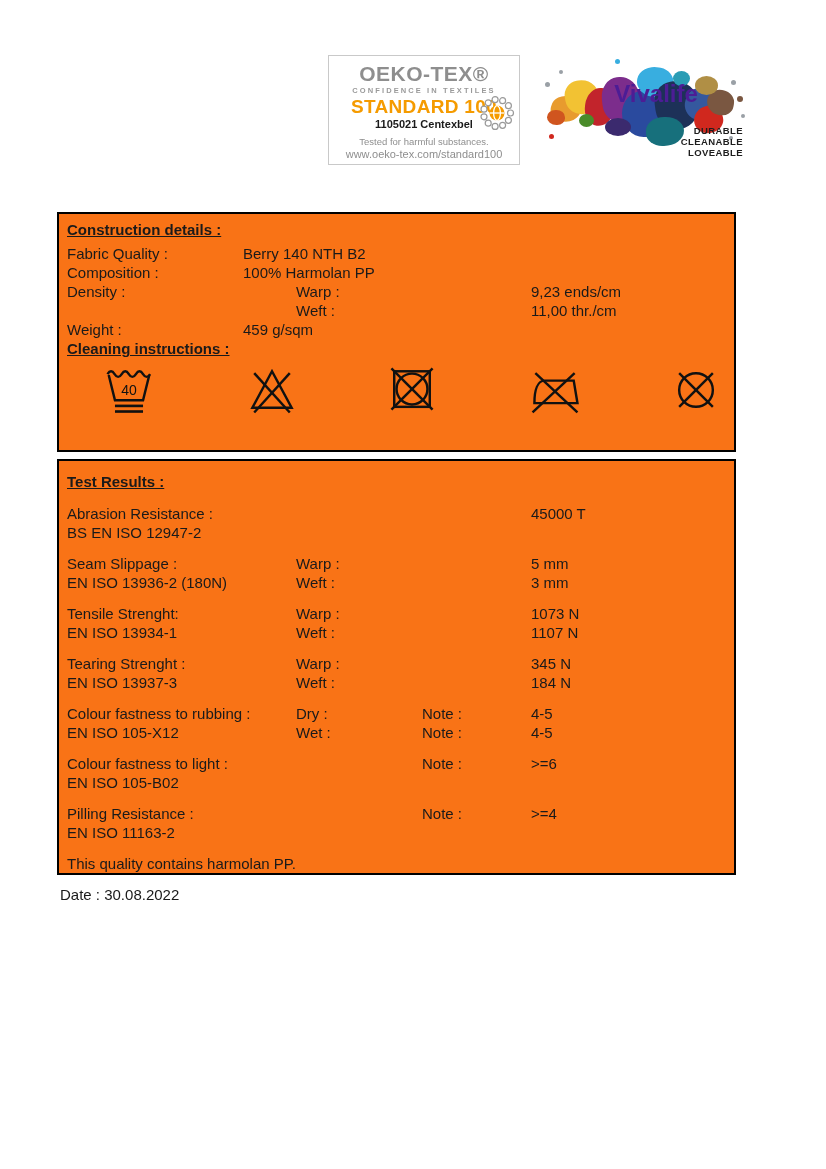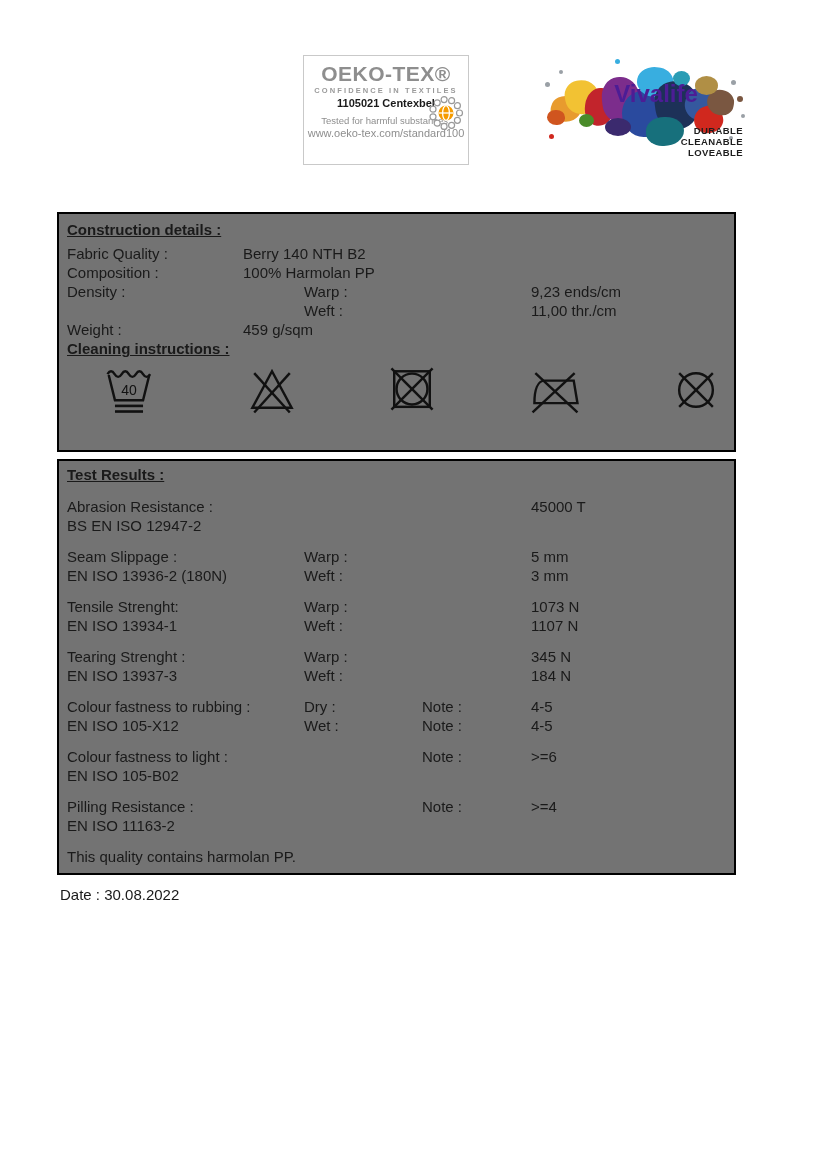--- a/index.html
+++ b/index.html
@@ -5,21 +5,21 @@
   * { margin:0; padding:0; box-sizing:border-box; }
   html,body { background:#ffffff; }
   body {
     width:826px; height:1169px; position:relative;
     font-family:"Liberation Sans", sans-serif;
     color:#1a1a1a; font-size:15px;
   }
 
   
   .oeko {
-    position:absolute; left:303px; top:55px; width:166px; height:110px;
+    position:absolute; left:328px; top:55px; width:192px; height:110px;
     border:1px solid #c9c9c9; background:#fff; text-align:center; padding-top:7px;
   }
   .oeko-brand { font-size:21px; font-weight:bold; color:#8e8e8e; letter-spacing:0.5px; line-height:22px;}
   .oeko-tagline { font-size:7.5px; color:#9a9a9a; letter-spacing:2.1px; line-height:11px; font-weight:bold;}
   .oeko-standard { font-size:19px; font-weight:bold; color:#f59b00; line-height:21px; letter-spacing:0.3px;}
   .oeko-cert { font-size:11px; font-weight:bold; color:#1a1a1a; line-height:14px;}
   .oeko-tested { font-size:9.5px; color:#8e8e8e; line-height:12px; margin-top:5px;}
   .oeko-url { font-size:11px; color:#8e8e8e; line-height:12px;}
   .oeko-flower { position:absolute; right:4px; top:39px; }
 
@@ -29,32 +29,32 @@
   .viva-name {
     position:absolute; left:0; right:0; top:30px; text-align:center; padding-left:22px;
     font-size:24px; font-weight:bold; color:#4c1d95; letter-spacing:0px;
   }
   .viva-slogan {
     position:absolute; right:2px; top:75px; text-align:right;
     font-size:9.5px; font-weight:bold; color:#1d1d1d; line-height:11px; letter-spacing:0.4px;margin-left:7px;
   }
 
   
-  .sheet-box { position:absolute; left:57px; width:679px; border:2px solid #000; background:#737373; }
+  .sheet-box { position:absolute; left:57px; width:679px; border:2px solid #000; background:#f97316; }
   .box-construction { top:212px; height:240px; padding-top:7px; }
-  .box-test { top:459px; height:416px; padding-top:5px; }
+  .box-test { top:459px; height:416px; padding-top:12px; }
 
   .h-line { position:relative; height:19px; }
   .h-line .heading {
     position:absolute; left:8px; font-weight:bold; text-decoration:underline; white-space:nowrap;
   }
   .line { position:relative; height:19px; }
   .cA { position:absolute; left:8px;   white-space:nowrap; }
   .cB { position:absolute; left:184px; white-space:nowrap; }
-  .cC { position:absolute; left:245px; white-space:nowrap; }
+  .cC { position:absolute; left:237px; white-space:nowrap; }
   .cN { position:absolute; left:363px; white-space:nowrap; }
   .cD { position:absolute; left:472px; white-space:nowrap; }
 
   .constr-head { margin-bottom:5px; }
 
   
   .care-row { position:relative; height:58px; margin-top:1px; }
   .care-slot { position:absolute; top:1px; width:56px; height:58px; }
   .care-slot svg { display:block; width:56px; height:58px; }
   .care-temp {
@@ -68,20 +68,21 @@
   .footnote { position:relative; height:19px; margin-top:1px; }
 
   .date-line { position:absolute; left:60px; top:886px; }
 </style>
 </head>
 <body>
 
 <div class="oeko">
   <div class="oeko-brand">OEKO-TEX®</div>
   <div class="oeko-tagline">CONFIDENCE IN TEXTILES</div>
+  <div class="oeko-standard">STANDARD 100</div>
   <div class="oeko-cert">1105021 Centexbel</div>
   <div class="oeko-tested">Tested for harmful substances.</div>
   <div class="oeko-url">www.oeko-tex.com/standard100</div>
   <svg class="oeko-flower" width="36" height="36" viewBox="0 0 36 36">
     <g stroke="#9a9a9a" stroke-width="1.2" fill="#ffffff">
       <circle cx="31.5" cy="18" r="3"></circle>
         <circle cx="29.4" cy="25.3" r="3"></circle>
         <circle cx="23.6" cy="30.3" r="3"></circle>
       <circle cx="16.1" cy="31.4" r="3"></circle>
         <circle cx="9.2" cy="28.2" r="3"></circle>

